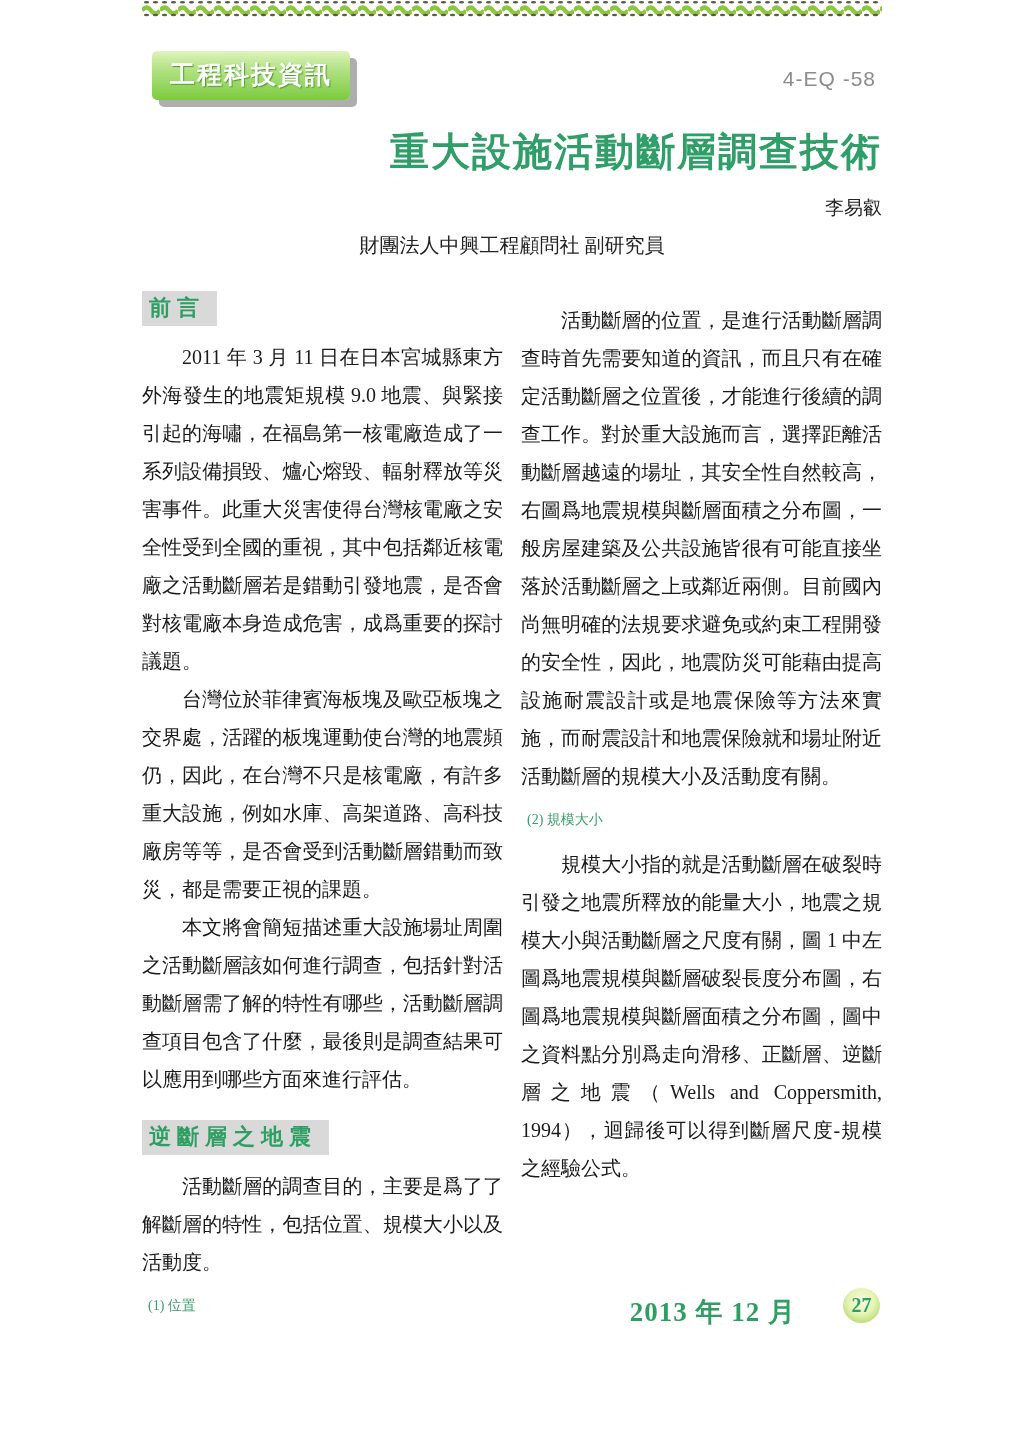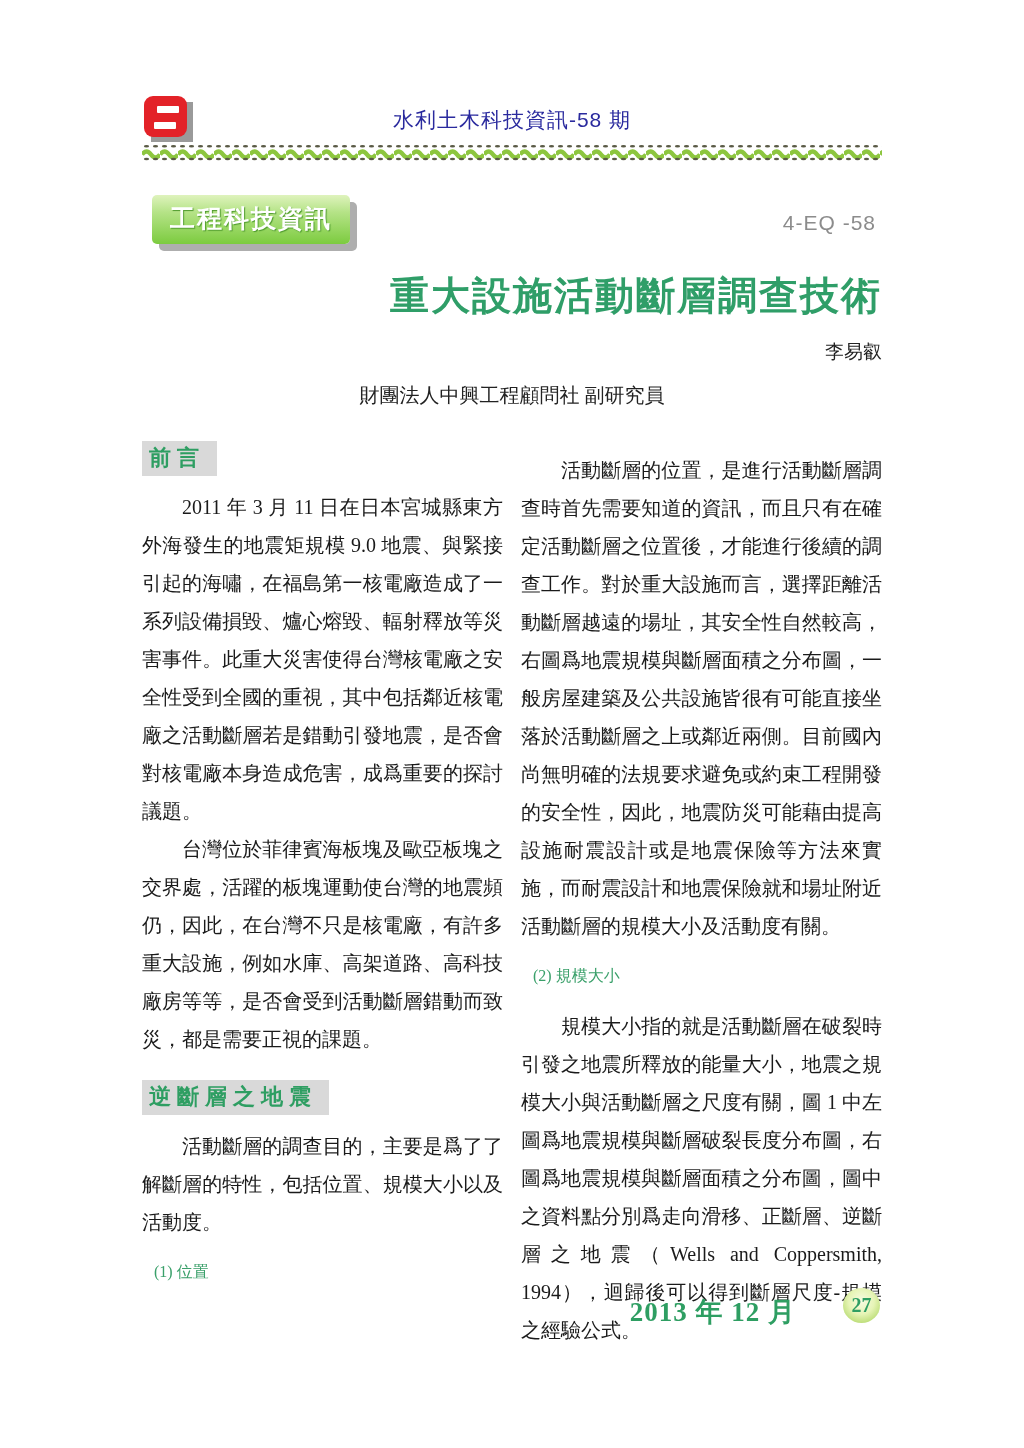--- a/index.html
+++ b/index.html
@@ -47,21 +47,21 @@
     font-size:21px; color:#8c8c8c; letter-spacing:1px;
   }
   .article-title {
     margin-top:22px;
     text-align:right;
     font-family:"Liberation Sans","DejaVu Sans",sans-serif;
     font-size:39px; font-weight:800; color:#2f9e68;
     letter-spacing:2px;
   }
   .article-author { margin-top:16px; text-align:right; font-size:19px; color:#222222; }
-  .article-affiliation { margin-top:17px; text-align:center; font-size:20px; color:#222222; }
+  .article-affiliation { margin-top:11px; text-align:center; font-size:20px; color:#222222; }
 
   
   .columns { display:flex; margin-top:26px; }
   .col { width:361px; }
   .col-left { margin-right:18px; }
   .section-heading {
     display:inline-block;
     background:#d9d9d9;
     padding:2px 12px 3px 7px;
     font-family:"Liberation Sans","DejaVu Sans",sans-serif;
@@ -72,23 +72,23 @@
   .sh-2 { margin-top:22px; margin-bottom:12px; }
   .para {
     margin:0;
     font-size:20px; line-height:38px;
     text-align:justify;
     text-justify:inter-ideograph;
     color:#1a1a1a;
   }
   .indent { text-indent:2em; }
   .sub-heading {
-    font-size:16px; line-height:38px;
+    font-size:14px; line-height:38px;
     color:#3aa06a;
-    margin:12px;
+    margin:6px;
   }
   .col-right .first { padding-top:16px; }
 
   
   .footer-row { position:absolute; left:142px; top:1288px; width:740px; height:40px; }
   .footer-date {
     position:absolute; right:86px; top:6px;
     font-size:27px; font-weight:bold; color:#2e9e62; letter-spacing:1px;
   }
   .page-circle {
@@ -98,29 +98,20 @@
     display:flex; align-items:center; justify-content:center;
     font-size:20px; font-weight:bold; color:#2e9e62;
   }
 </style>
 </head>
 <body>
 
 <div class="page">
   <div class="content">
 
-    <div class="header-row">
-      <div class="logo">
-        <div class="logo-shadow"></div>
-        <div class="logo-body"></div>
-        <div class="slot-inner" style="left:11px; top:8px; width:22px; height:7px;"></div>
-        <div class="slot-inner" style="left:8px; top:24px; width:22px; height:7px;"></div>
-      </div>
-      <div class="journal-title">水利土木科技資訊-58 期</div>
-    </div>
 
     <svg class="deco-border" width="740" height="17" aria-hidden="true">
       <defs>
         <pattern id="wv" width="18" height="17" patternUnits="userSpaceOnUse">
           <ellipse cx="4.5" cy="2.2" rx="2.6" ry="1.3" fill="#5a5a46"></ellipse>
           <ellipse cx="13.5" cy="2.2" rx="2.6" ry="1.3" fill="#5a5a46"></ellipse>
           <path d="M0 10.5 Q 4.5 4.5, 9 10.5 T 18 10.5" fill="none" stroke="#8dc63f" stroke-width="4.5"></path>
           <ellipse cx="4.5" cy="15" rx="2.6" ry="1.3" fill="#5a5a46"></ellipse>
           <ellipse cx="13.5" cy="15" rx="2.6" ry="1.3" fill="#5a5a46"></ellipse>
         </pattern>
@@ -136,20 +127,21 @@
     <div class="article-title">重大設施活動斷層調查技術</div>
     <div class="article-author">李易叡</div>
     <div class="article-affiliation">財團法人中興工程顧問社  副研究員</div>
 
     <div class="columns">
 
       <div class="col col-left">
         <span class="section-heading sh-1">前言</span>
         <p class="para indent">2011 年 3 月 11 日在日本宮城縣東方外海發生的地震矩規模 9.0 地震、與緊接引起的海嘯，在福島第一核電廠造成了一系列設備損毀、爐心熔毀、輻射釋放等災害事件。此重大災害使得台灣核電廠之安全性受到全國的重視，其中包括鄰近核電廠之活動斷層若是錯動引發地震，是否會對核電廠本身造成危害，成爲重要的探討議題。</p>
         <p class="para indent">台灣位於菲律賓海板塊及歐亞板塊之交界處，活躍的板塊運動使台灣的地震頻仍，因此，在台灣不只是核電廠，有許多重大設施，例如水庫、高架道路、高科技廠房等等，是否會受到活動斷層錯動而致災，都是需要正視的課題。</p>
+        <p class="para indent">本文將會簡短描述重大設施場址周圍之活動斷層該如何進行調查，包括針對活動斷層需了解的特性有哪些，活動斷層調查項目包含了什麼，最後則是調查結果可以應用到哪些方面來進行評估。</p>
         <div>
           <span class="section-heading sh-2">逆斷層之地震</span>
         </div>
         <p class="para indent">活動斷層的調查目的，主要是爲了了解斷層的特性，包括位置、規模大小以及活動度。</p>
         <p class="sub-heading">(1) 位置</p>
       </div>
 
       <div class="col col-right">
         <p class="para indent first">活動斷層的位置，是進行活動斷層調查時首先需要知道的資訊，而且只有在確定活動斷層之位置後，才能進行後續的調查工作。對於重大設施而言，選擇距離活動斷層越遠的場址，其安全性自然較高，右圖爲地震規模與斷層面積之分布圖，一般房屋建築及公共設施皆很有可能直接坐落於活動斷層之上或鄰近兩側。目前國內尚無明確的法規要求避免或約束工程開發的安全性，因此，地震防災可能藉由提高設施耐震設計或是地震保險等方法來實施，而耐震設計和地震保險就和場址附近活動斷層的規模大小及活動度有關。</p>
         <p class="sub-heading">(2) 規模大小</p>

